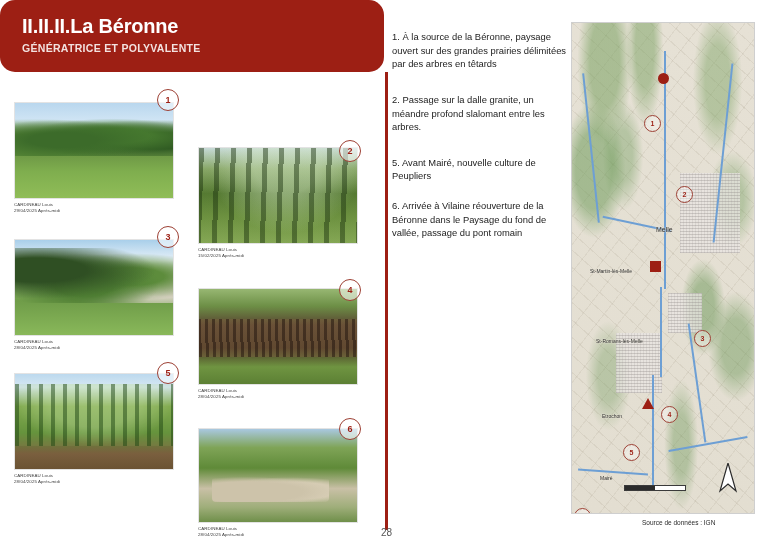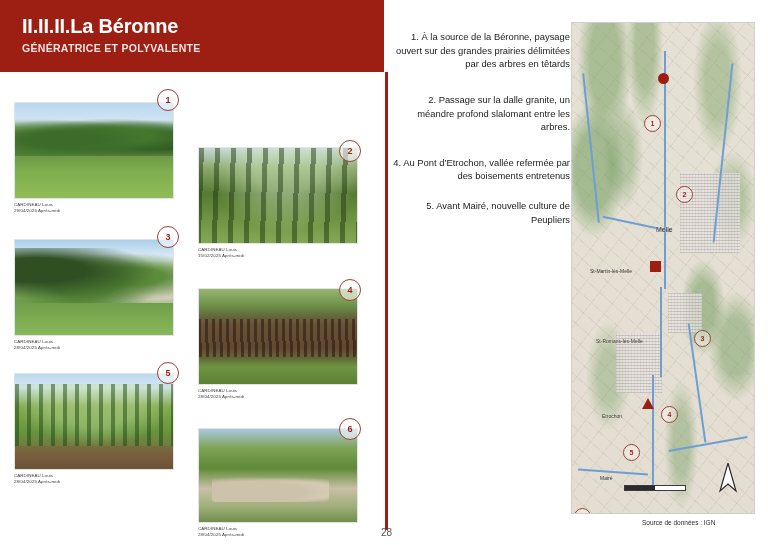--- a/index.html
+++ b/index.html
@@ -9,20 +9,21 @@
     font-family: "Liberation Sans", sans-serif;
     overflow: hidden;
   }
   .page { position: relative; width: 768px; height: 545px; background:#fff; }
 
   
   .header {
     position: absolute; left: 0; top: 0; width: 384px; height: 72px;
     background: #9d1f14;
     padding: 16px 0 0 22px;
+    border-radius: 15px;
   }
   .header-title {
     color: #ffffff; font-size: 20px; font-weight: bold; letter-spacing: -0.2px;
     line-height: 1.05;
   }
   .header-sub {
     color: #f3e2e0; font-size: 10.5px; font-weight: bold; letter-spacing: 0.3px;
     margin-top: 5px;
   }
 
@@ -85,21 +86,21 @@
 
   
   .divider {
     position: absolute; left: 385px; top: 72px; width: 2.5px; height: 458px;
     background: #9d1f14;
   }
 
   
   .textcol {
     position: absolute; left: 392px; top: 30px; width: 178px;
-    text-align: right;
+    text-align: left;
   }
   .tnote {
     font-size: 9.4px; color: #1c1c1c; line-height: 1.45; margin-bottom: 22px;
   }
 
   
   .pagenum {
     position: absolute; left: 381px; top: 527px; font-size: 10px; color: #555;
   }
 
@@ -222,26 +223,26 @@
   <div class="textcol">
     <div class="tnote">
       <span>1.</span>
       <span>À la source de la Béronne, paysage ouvert sur des grandes prairies délimitées par des arbres en têtards</span>
     </div>
     <div class="tnote">
       <span>2.</span>
       <span>Passage sur la dalle granite, un méandre profond slalomant entre les arbres.</span>
     </div>
     <div class="tnote" style="margin-bottom:16px;">
-      <span>4.</span>
-      <span>Au Pont d’Etrochon, vallée refermée par des boisements entretenus</span>
-    </div>
-    <div class="tnote" style="margin-bottom:16px;">
       <span>5.</span>
       <span>Avant Mairé, nouvelle culture de Peupliers</span>
+    </div>
+    <div class="tnote">
+      <span>6.</span>
+      <span>Arrivée à Vilaine réouverture de la Béronne dans le Paysage du fond de vallée, passage du pont romain</span>
     </div>
   </div>
 
   <div class="pagenum">28</div>
 
   <div class="maptitle">Carte de la Béronne</div>
 
   <div class="map">
     <div class="map-tex"></div>
 

